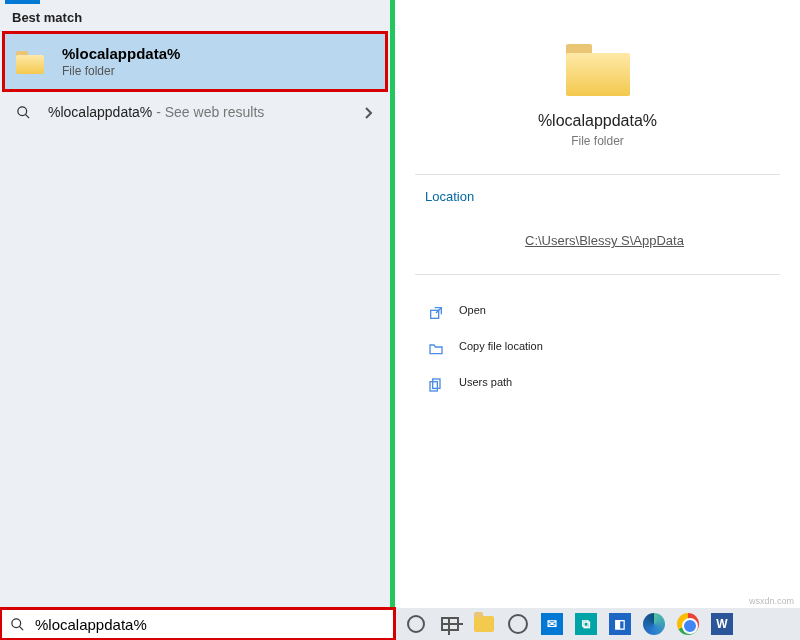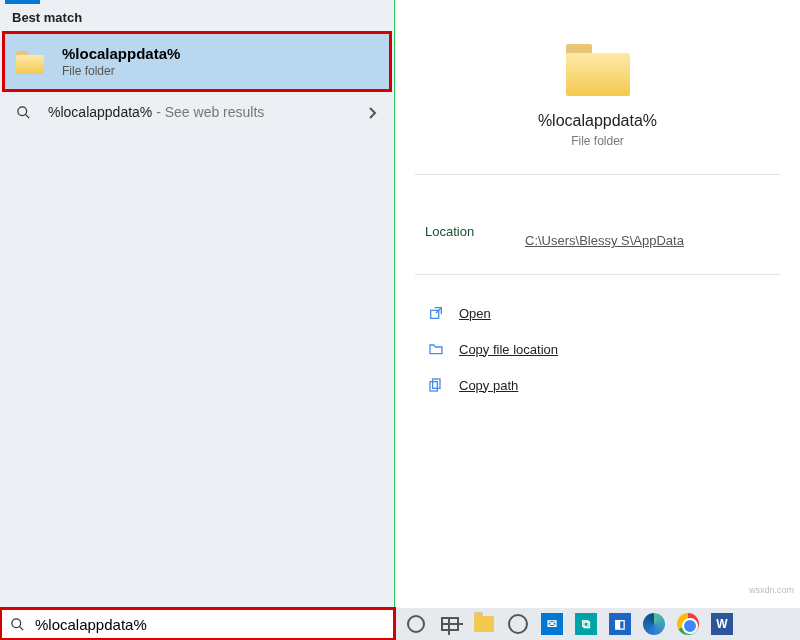--- a/index.html
+++ b/index.html
@@ -1,54 +1,54 @@
 <!DOCTYPE html>
 <html><head>
 <meta charset="utf-8">
 <style>
   * { box-sizing: border-box; margin: 0; padding: 0; font-family: "Segoe UI", Arial, sans-serif; }
   body { width: 800px; height: 640px; overflow: hidden; background: #fff; position: relative; }
   .container { display: flex; width: 800px; height: 608px; }
-  .left-pane { width: 395px; background: #eceff4; display: flex; flex-direction: column; border-right: 1px solid #22c55e; }
+  .left-pane { width: 395px; background: #eceff4; display: flex; flex-direction: column; border-right: 5px solid #22c55e; }
   .blue-accent { width: 35px; height: 4px; background: #0078d4; margin-left: 5px; }
   .section-header { font-weight: 600; font-size: 13px; color: #222; padding: 6px 12px 4px 12px; }
   .best-match-item { background: #b9d7ee; margin: 4px; padding: 12px 12px 12px 12px; display: flex; align-items: center; outline: 3px solid #d60000; outline-offset: -1px; cursor: pointer; }
   .folder-icon-small { width: 28px; height: 24px; margin-right: 18px; position: relative; }
   .bmi-text .t1 { font-weight: 600; font-size: 15px; color: #000; }
   .bmi-text .t2 { font-size: 12px; color: #555; margin-top: 2px; }
   .web-row { display: flex; align-items: flex-end; padding: 10px 16px; cursor: pointer; }
   .web-row .icon { width: 18px; text-align: center; font-size: 15px; color: #333; margin-right: 14px; }
   .web-row .txt { flex: 1; font-size: 14px; color: #222; }
   .web-row .txt .sub { color: #777; }
   .web-row .chev { font-size: 14px; color: #555; }
   .right-pane { flex: 1; background: #fff; padding: 30px 20px 0 20px; }
   .preview-top { text-align: center; }
   .folder-icon-large { width: 64px; height: 56px; margin: 10px auto 16px auto; position: relative; }
   .preview-title { font-size: 16px; color: #222; margin-bottom: 4px; }
   .preview-sub { font-size: 12px; color: #777; }
   .hr { border: none; border-top: 1px solid #e2e2e2; margin: 26px 0 14px 0; }
   .loc-row { display: flex; font-size: 13px; padding: 0 10px 0 10px; }
-  .loc-label { width: 100px; color: #14532d; margin-top: 35px; }
+  .loc-label { width: 100px; color: #0369a1; }
   .loc-val { color: #555; text-decoration: underline; cursor: pointer; margin-top: 44px; }
   .actions { padding: 6px 10px; }
-  .action-item { display: flex; align-items: center; padding: 9px 0; font-size: 13px; color: #222; cursor: pointer; text-decoration: underline; }
+  .action-item { display: flex; align-items: flex-start; padding: 9px 0; font-size: 11px; color: #222; cursor: pointer; }
   .action-item .aicon { width: 22px; height: 18px; margin-right: 12px; color: #4a8de6; display:flex; align-items:center; justify-content:center;}
   .taskbar { position: absolute; bottom: 0; left: 0; width: 800px; height: 32px; background: #e6e9ee; display: flex; align-items: center; }
   .searchbox { width: 395px; height: 32px; background: #fff; display: flex; align-items: center; padding: 0 10px; outline: 3px solid #d60000; outline-offset: -2px; }
   .searchbox .sicon { font-size: 14px; margin-right: 10px; color:#333;}
   .searchbox input { border: none; outline: none; font-size: 15px; width: 100%; }
   .tb-icons { display: flex; align-items: center; height: 100%; padding-left: 6px; gap: 4px;}
   .tb-item { width: 30px; height: 30px; display: flex; align-items: center; justify-content: center; font-size: 14px; color: #444; cursor:pointer;}
   .tb-square { width: 22px; height: 22px; display:flex;align-items:center;justify-content:center; font-size:12px; color:#fff; font-weight:bold;}
   .bg-blue { background:#0078d4;} .bg-dblue{background:#1e66c4;} .bg-teal{background:#00a4a6;}
   .edge-circle{width:22px;height:22px;border-radius:50%;background:conic-gradient(#4fc3a1,#2b7cd3,#0f4c81);} 
   .chrome-circle{width:22px;height:22px;border-radius:50%;background:conic-gradient(#ea4335 0 120deg,#34a853 120deg 240deg,#fbbc05 240deg 360deg);position:relative;}
   .chrome-circle::after{content:"";position:absolute;top:5px;left:5px;width:12px;height:12px;border-radius:50%;background:#4285f4;border:2px solid #fff;}
   .word-icon{width:22px;height:22px;background:#2b579a;color:#fff;display:flex;align-items:center;justify-content:center;font-weight:bold;font-size:12px;}
-  .watermark{position:absolute;bottom:45px;right:6px;font-size:9px;color:#bbb;}
+  .watermark{position:absolute;bottom:34px;right:6px;font-size:9px;color:#bbb;}
 
   
   .foldershape { position:absolute; bottom:0; left:0; width:100%; height:78%; background:linear-gradient(#ffe9a8,#f3c94e); border-radius:2px;}
   .foldertab { position:absolute; top:6%; left:0; width:42%; height:22%; background:#e9c575; border-radius:2px 2px 0 0;}
   .folder-icon-large .foldershape{height:76%;}
   .folder-icon-large .foldertab{top:8%;}
   .folder-paper{position:absolute;top:14%;right:10%;width:34%;height:60%;background:#fff;border:1px solid #ccc;z-index:-1;}
 
   
   .cortana { width:18px;height:18px;border:2px solid #555;border-radius:50%;}
@@ -133,21 +133,21 @@
         </span>
         <span>Copy file location</span>
       </div>
       <div class="action-item">
         <span class="aicon">
           <svg width="16" height="16" viewBox="0 0 24 24" fill="none" stroke="#4a8de6" stroke-width="2">
               <rect x="7" y="3" width="11" height="14"></rect>
               <rect x="3" y="7" width="11" height="14"></rect>
             </svg>
         </span>
-        <span>Copy path</span>
+        <span>Users path</span>
       </div>
     </div>
   </div>
 </div>
 
 <div class="taskbar">
   <div class="searchbox">
     <span class="sicon">
       <svg width="15" height="15" viewBox="0 0 24 24" fill="none" stroke="#333" stroke-width="2">
           <circle cx="10" cy="10" r="7"></circle>

